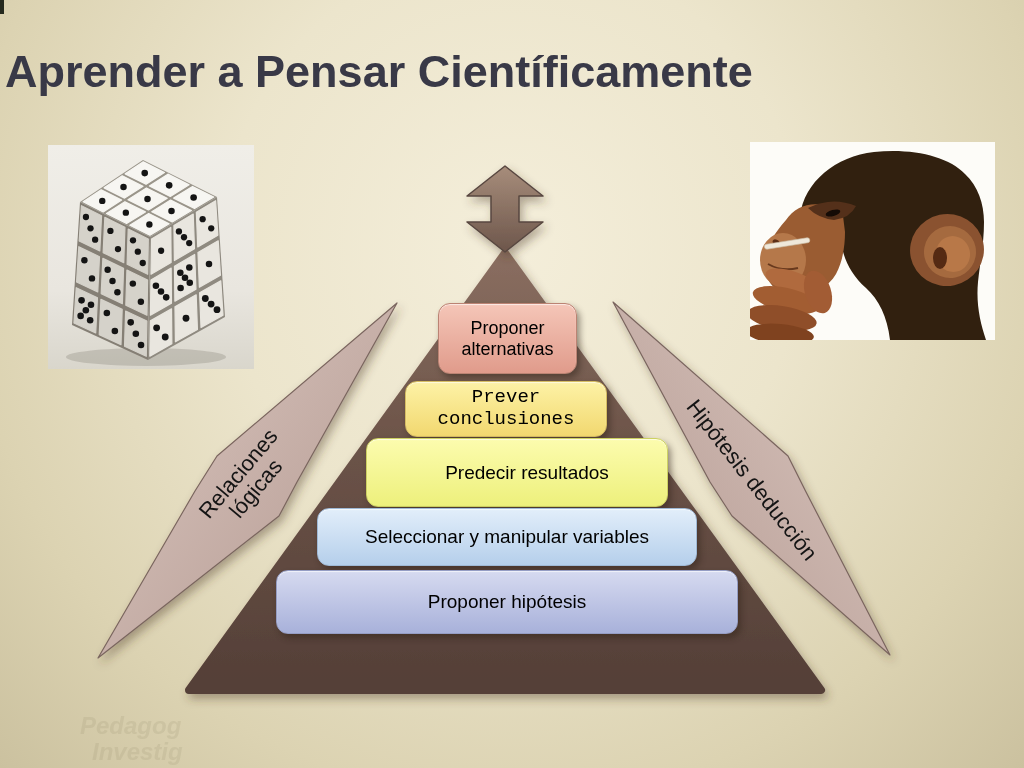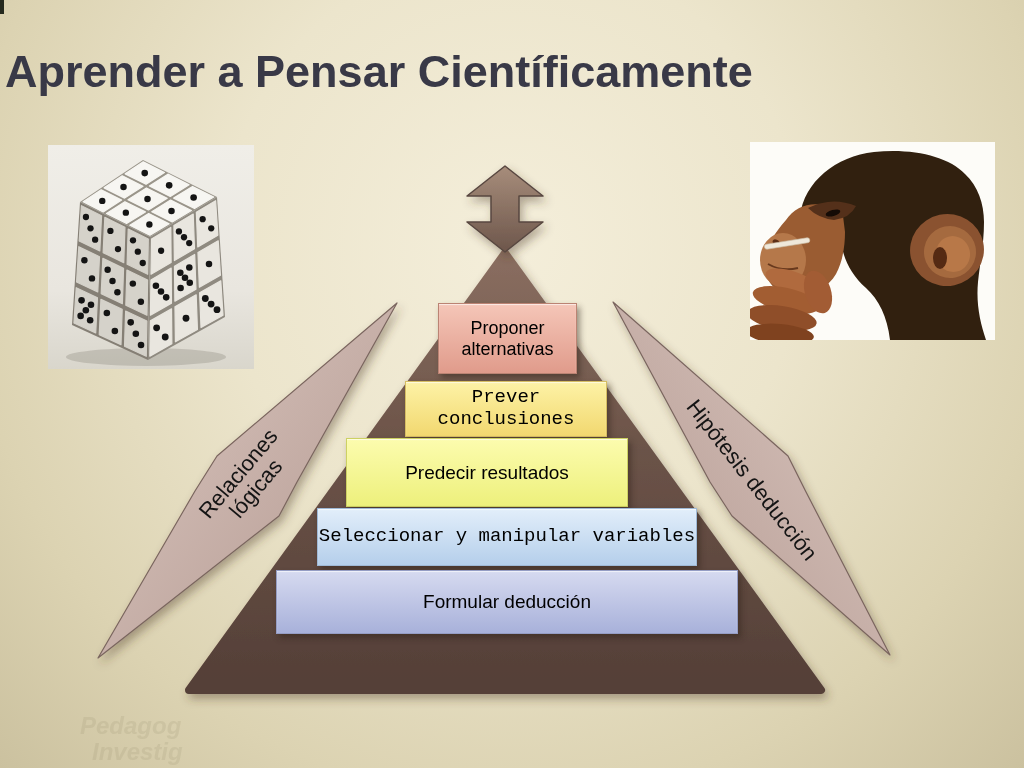--- a/index.html
+++ b/index.html
@@ -7,30 +7,30 @@
     background:radial-gradient(ellipse at 50% 32%, #f4eeda 0%, #ece5cc 40%, #dcd3b2 75%, #cbc19f 100%);
     font-family:"Liberation Sans",sans-serif;}
   .title{position:absolute;top:47px;left:0;width:100%;margin:5px;text-align:left;
     font-size:45px;line-height:40px;font-weight:bold;color:#393947;letter-spacing:0px;}
   #diagram{position:absolute;left:0;top:0;}
   .photo{position:absolute;}
   .photo svg{display:block;width:100%;height:100%;}
   #photo-dice{left:48px;top:145px;width:206px;height:224px;}
   #photo-chimp{left:750px;top:142px;width:245px;height:198px;}
   .level{position:absolute;display:flex;align-items:center;justify-content:center;
-    text-align:center;border-radius:0;font-size:19px;color:#000;
+    text-align:center;border-radius:12px;font-size:19px;color:#000;
     box-shadow:3px 4px 6px rgba(45,32,22,0.45), inset 0 1px 1px rgba(255,255,255,0.65);line-height:1.15;}
   #lv1{left:438px;top:303px;width:137px;height:69px;font-size:18px;
     background:linear-gradient(#f5c6b8,#e09b8b);border:1px solid #bb8373;}
   #lv2{left:405px;top:381px;width:200px;height:54px;
     background:linear-gradient(#fdf2a6,#f2d870);border:1px solid #d6bd62;font-family:Liberation Mono, monospace;}
-  #lv3{left:346px;top:438px;width:280px;height:67px;
-    background:linear-gradient(#fcfcae,#edf07c);border:1px solid #cdd162;}
+  #lv3{left:366px;top:438px;width:280px;height:67px;
+    background:linear-gradient(#fcfcae,#edf07c);border:1px solid #cdd162;padding-left:20px;}
   #lv4{left:317px;top:508px;width:378px;height:56px;
-    background:linear-gradient(#e2eefa,#b5cfeb);border:1px solid #9fb9d6;font-family:Liberation Mono, monospace;}
+    background:linear-gradient(#e2eefa,#b5cfeb);border:1px solid #9fb9d6;}
   #lv5{left:276px;top:570px;width:460px;height:62px;
     background:linear-gradient(#d6daf0,#a8b1da);border:1px solid #959dc4;}
   #lv6{left:235px;top:634px;width:542px;height:58px;
     background:linear-gradient(#e9e9e9,#a2a2a2);border:2px solid #2e2e2e;
     box-shadow:3px 4px 6px rgba(45,32,22,0.45), inset 0 1px 1px rgba(255,255,255,0.65), inset 0 -2px 2px rgba(255,255,255,0.4);}
   .rot{position:absolute;color:#141414;font-size:22px;text-align:center;line-height:1.05;white-space:nowrap;}
   #rotl{left:247px;top:481px;transform:translate(-50%,-50%) rotate(-50deg);}
   #rotr{left:752px;top:480px;transform:translate(-50%,-50%) rotate(52deg);}
   .rot span{display:block;}
   .wm{position:absolute;font-style:italic;font-weight:bold;color:rgba(125,112,85,0.12);font-size:24px;}
@@ -196,21 +196,21 @@
       <ellipse cx="32" cy="176" rx="35" ry="12" fill="#8f4e29" transform="rotate(9 32 176)"></ellipse>
       <ellipse cx="30" cy="192" rx="34" ry="10" fill="#7f421f" transform="rotate(5 30 192)"></ellipse>
       <ellipse cx="68" cy="150" rx="13" ry="22" fill="#a25c34" transform="rotate(-18 68 150)"></ellipse>
     </svg>
   </div>
 
   <div class="level" id="lv1">Proponer alternativas</div>
   <div class="level" id="lv2">Prever conclusiones</div>
   <div class="level" id="lv3">Predecir resultados</div>
   <div class="level" id="lv4">Seleccionar y manipular variables</div>
-  <div class="level" id="lv5">Formular deducción</div>
+  <div class="level" id="lv5">Proponer hipótesis</div>
 
   <div class="rot" id="rotl">
     <span>Relaciones</span>
     <span>lógicas</span>
   </div>
   <div class="rot" id="rotr">
     <span>Hipótesis deducción</span>
   </div>
 
   <div class="wm" id="wm1">Pedagog</div>

